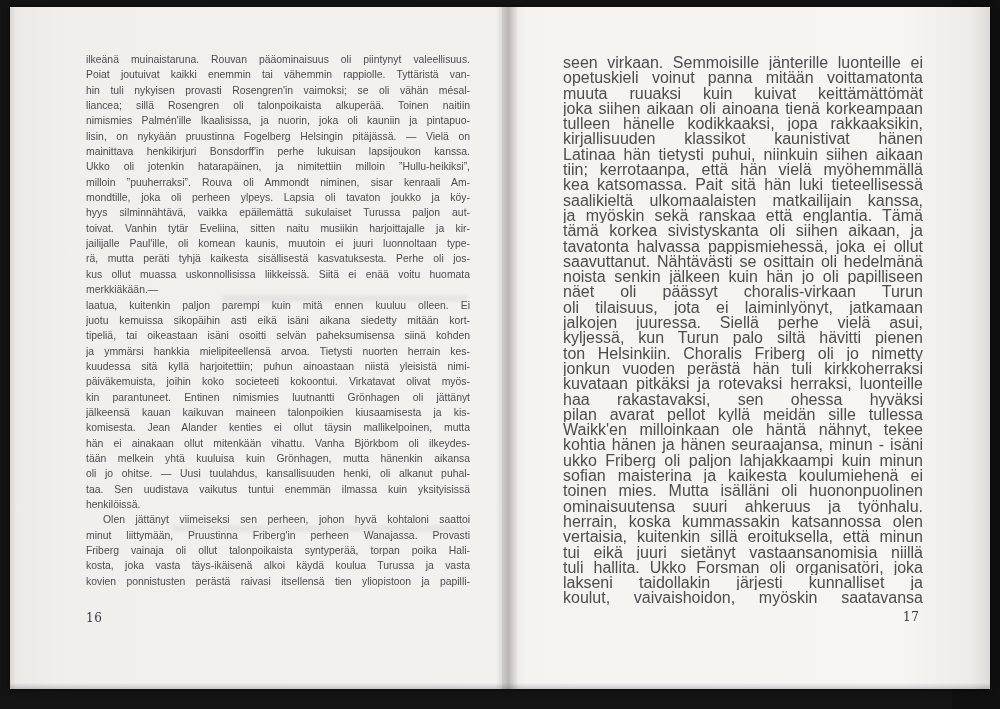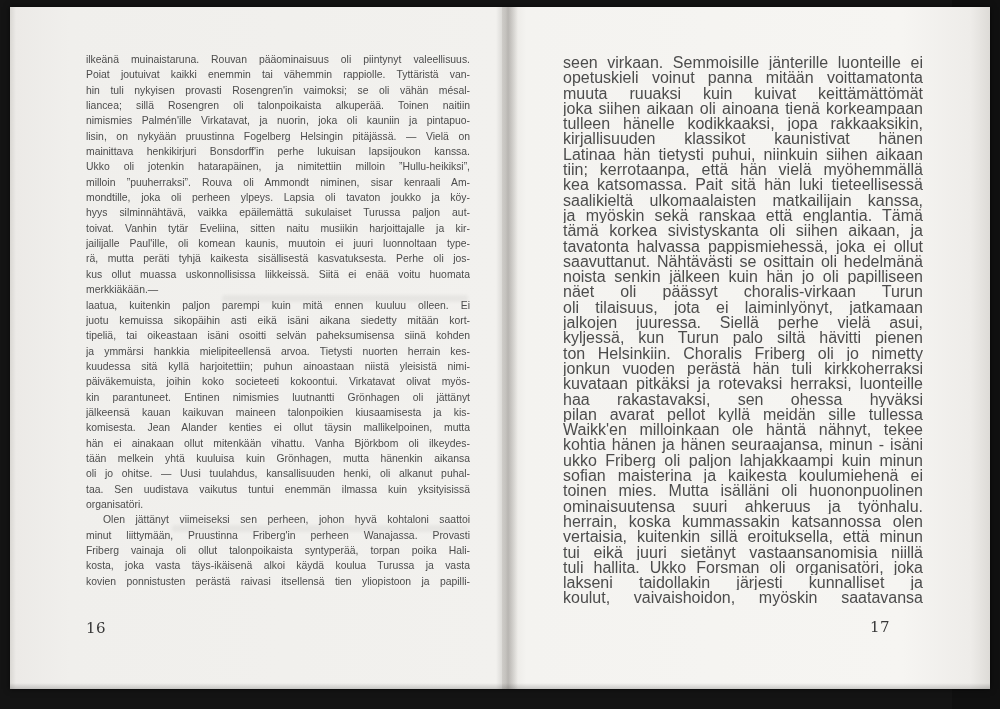--- a/index.html
+++ b/index.html
@@ -74,27 +74,26 @@
     white-space: normal;
     height: 15.35px;
     overflow: hidden;
   }
   .right-col .line { height: 15.3px; }
   .line.indent { text-indent: 17px; }
   .line.endline { text-align-last: left; }
   .page-number {
     position: absolute;
     font-family: "DejaVu Serif", serif;
-    font-size: 15px;
+    font-size: 12px;
     color: #383838;
     letter-spacing: 0.5px;
-    margin-top: 8px;
   }
   .page-number.pn-left { left: 86px; top: 611px; }
-  .page-number.pn-right { left: 870px; top: 610px; text-align: center; }
+  .page-number.pn-right { left: 903px; top: 610px; text-align: center; }
   
   .ghost {
     position: absolute;
     height: 7px;
     background: #8a8a88;
     opacity: 0.10;
     filter: blur(1.6px);
     border-radius: 3px;
     pointer-events: none;
   }
@@ -114,21 +113,21 @@
 
     <div class="ghost g1"></div>
     <div class="ghost g2"></div>
   </div>
 
   <div class="textblock left-col">
       <div class="line">ilkeänä muinaistaruna. Rouvan pääominaisuus oli piintynyt valeellisuus.</div>
       <div class="line">Poiat joutuivat kaikki enemmin tai vähemmin rappiolle. Tyttäristä van-</div>
       <div class="line">hin tuli nykyisen provasti Rosengren'in vaimoksi; se oli vähän mésal-</div>
       <div class="line">liancea; sillä Rosengren oli talonpoikaista alkuperää. Toinen naitiin</div>
-      <div class="line">nimismies Palmén'ille Virkatavat, ja nuorin, joka oli kauniin ja pintapuo-</div>
+      <div class="line">nimismies Palmén'ille Ikaalisissa, ja nuorin, joka oli kauniin ja pintapuo-</div>
       <div class="line">lisin, on nykyään pruustinna Fogelberg Helsingin pitäjässä. — Vielä on</div>
       <div class="line">mainittava henkikirjuri Bonsdorff'in perhe lukuisan lapsijoukon kanssa.</div>
       <div class="line">Ukko oli jotenkin hatarapäinen, ja nimitettiin milloin ”Hullu-heikiksi”,</div>
       <div class="line">milloin ”puuherraksi”. Rouva oli Ammondt niminen, sisar kenraali Am-</div>
       <div class="line">mondtille, joka oli perheen ylpeys. Lapsia oli tavaton joukko ja köy-</div>
       <div class="line">hyys silminnähtävä, vaikka epäilemättä sukulaiset Turussa paljon aut-</div>
       <div class="line">toivat. Vanhin tytär Eveliina, sitten naitu musiikin harjoittajalle ja kir-</div>
       <div class="line">jailijalle Paul'ille, oli komean kaunis, muutoin ei juuri luonnoltaan type-</div>
       <div class="line">rä, mutta peräti tyhjä kaikesta sisällisestä kasvatuksesta. Perhe oli jos-</div>
       <div class="line">kus ollut muassa uskonnollisissa liikkeissä. Siitä ei enää voitu huomata</div>
@@ -139,21 +138,21 @@
       <div class="line">ja ymmärsi hankkia mielipiteellensä arvoa. Tietysti nuorten herrain kes-</div>
       <div class="line">kuudessa sitä kyllä harjoitettiin; puhun ainoastaan niistä yleisistä nimi-</div>
       <div class="line">päiväkemuista, joihin koko societeeti kokoontui. Virkatavat olivat myös-</div>
       <div class="line">kin parantuneet. Entinen nimismies luutnantti Grönhagen oli jättänyt</div>
       <div class="line">jälkeensä kauan kaikuvan maineen talonpoikien kiusaamisesta ja kis-</div>
       <div class="line">komisesta. Jean Alander kenties ei ollut täysin mallikelpoinen, mutta</div>
       <div class="line">hän ei ainakaan ollut mitenkään vihattu. Vanha Björkbom oli ilkeydes-</div>
       <div class="line">tään melkein yhtä kuuluisa kuin Grönhagen, mutta hänenkin aikansa</div>
       <div class="line">oli jo ohitse. — Uusi tuulahdus, kansallisuuden henki, oli alkanut puhal-</div>
       <div class="line">taa. Sen uudistava vaikutus tuntui enemmän ilmassa kuin yksityisissä</div>
-      <div class="line endline">organisatöri.</div>
+      <div class="line endline">henkilöissä.</div>
       <div class="line indent">Olen jättänyt viimeiseksi sen perheen, johon hyvä kohtaloni saattoi</div>
       <div class="line">minut liittymään, Pruustinna Friberg'in perheen Wanajassa. Provasti</div>
       <div class="line">Friberg vainaja oli ollut talonpoikaista syntyperää, torpan poika Hali-</div>
       <div class="line">kosta, joka vasta täys-ikäisenä alkoi käydä koulua Turussa ja vasta</div>
       <div class="line">kovien ponnistusten perästä raivasi itsellensä tien yliopistoon ja papilli-</div>
     </div>
 
   <div class="textblock right-col">
       <div class="line">seen virkaan. Semmoisille jänterille luonteille ei köyhyys eikä vieras</div>
       <div class="line">opetuskieli voinut panna mitään voittamatonta estettä. Usein ei ollut</div>

